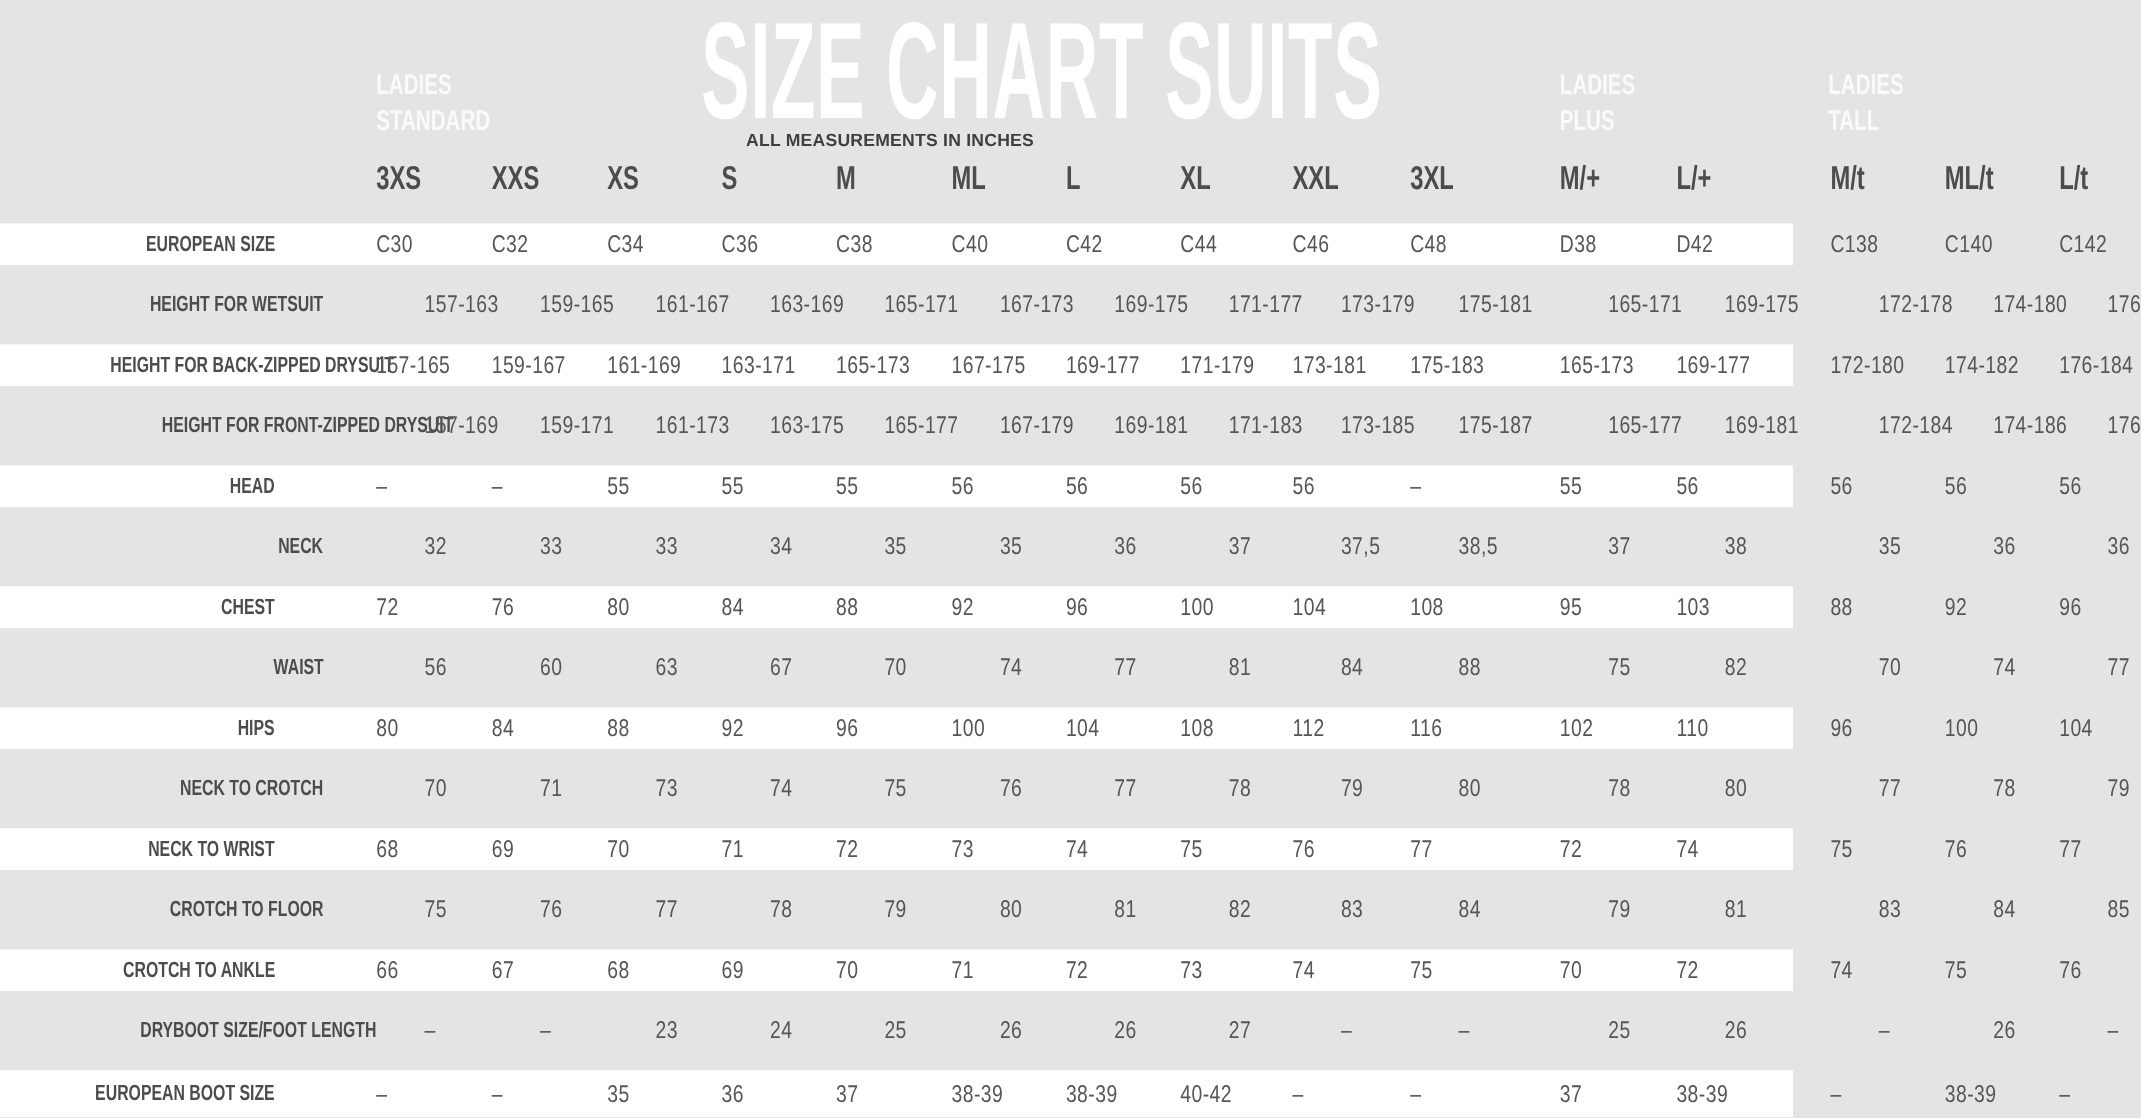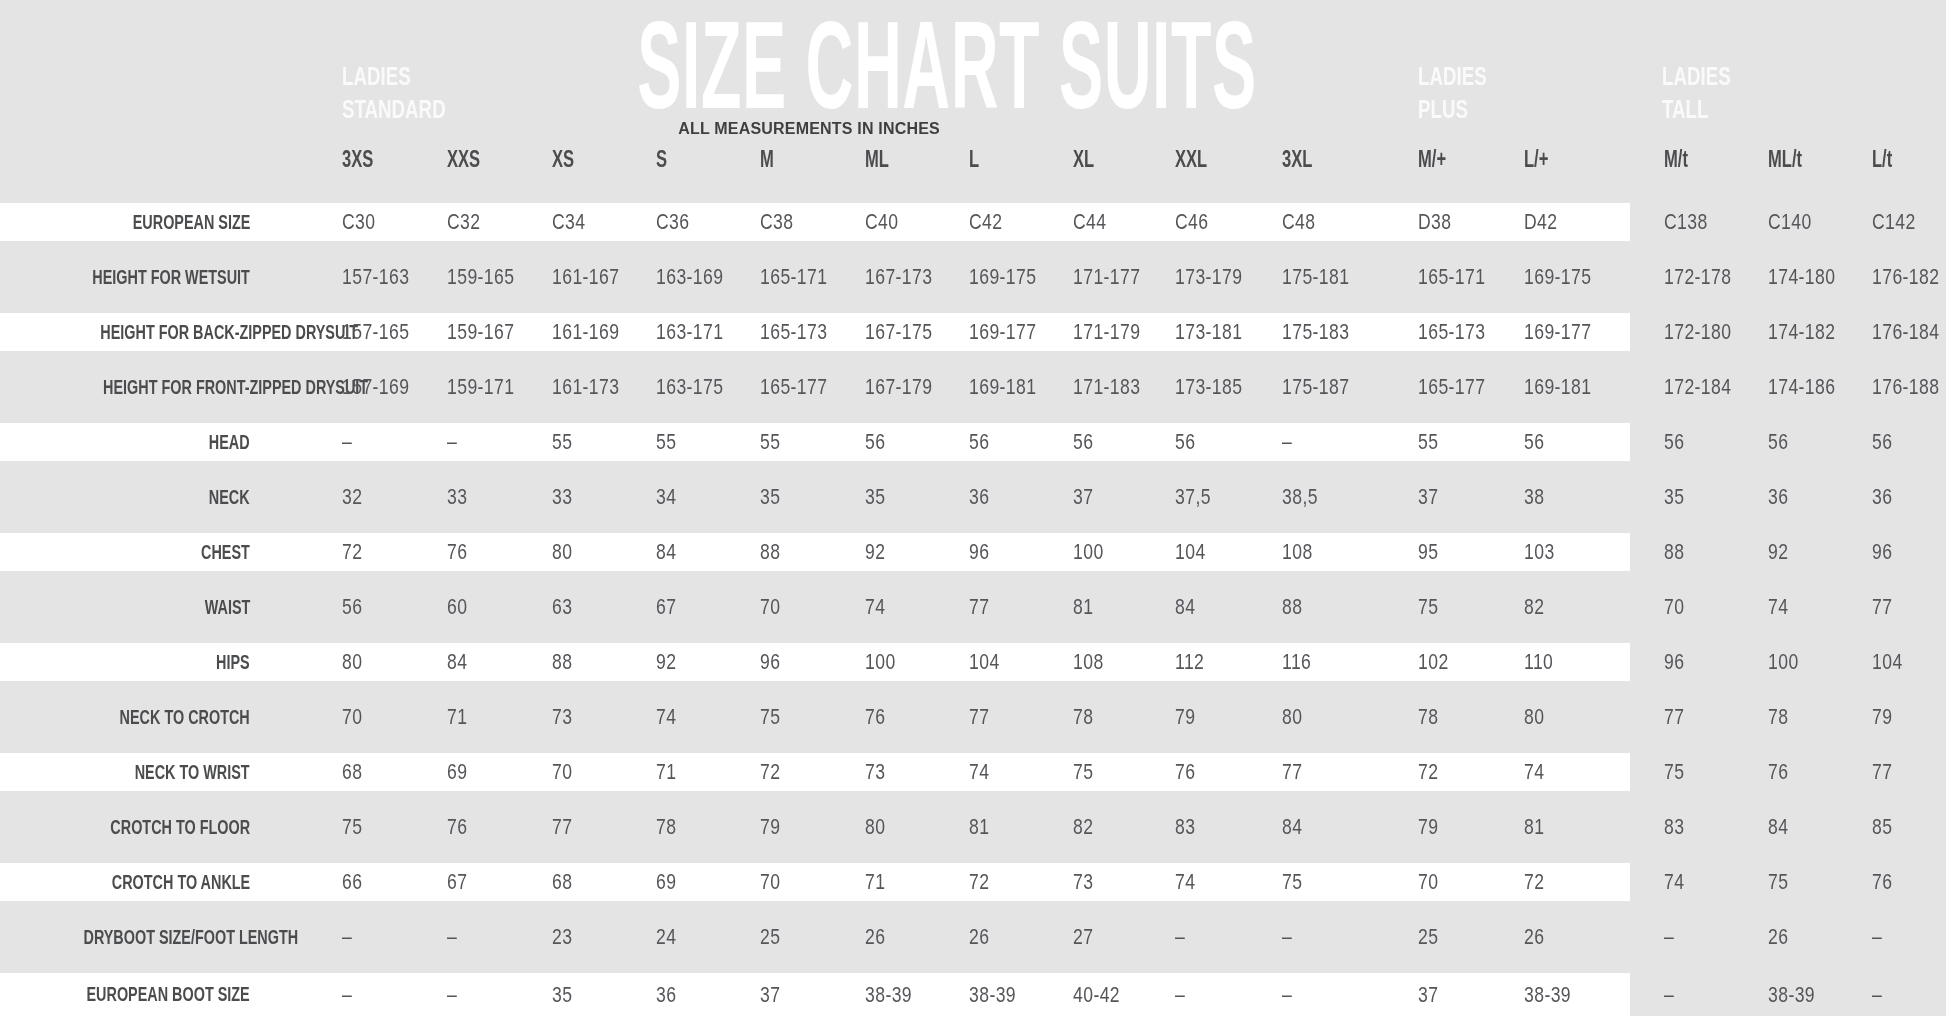--- a/index.html
+++ b/index.html
@@ -38,30 +38,30 @@
   .group-tall     { left: 1662px; }
 
   
   .grid {
     display: grid;
     grid-template-columns: 342px 105px 105px 104px 104px 105px 104px 104px 102px 107px 136px 106px 140px 104px 104px 70px;
   }
 
   .col-head { position: absolute; left: 0; top: 146px; width: 100%; }
   .col-h {
-    font-size: 23px; font-weight: 700;
+    font-size: 30px; font-weight: 700;
     color: var(--heading-text, #4b4c4e);
   }
   .col-h span { display:inline-block; white-space:nowrap; transform: scaleX(0.72); transform-origin: 0 50%; }
 
   
   #table-body { position: absolute; left: 0; top: 203px; width: 100%; }
   .row { align-items: center; }
   .row.white { background: var(--row-stripe, #ffffff); height: 38px; }
-  .row.gray  { height: 72px; }
+  .row.gray  { height: 72px; padding-left: 44px; }
   .row:last-child { height: 43px; }
 
   .row-label {
     text-align: right; padding-right: 92px;
     font-size: 20px; font-weight: 700;
     color: var(--heading-text, #4b4c4e);
   }
   .row-label span { display:inline-block; white-space:nowrap; transform: scaleX(0.72); transform-origin: 100% 50%; }
 
   .cell { font-size: 22px; color: var(--value-text, #55565a); }

